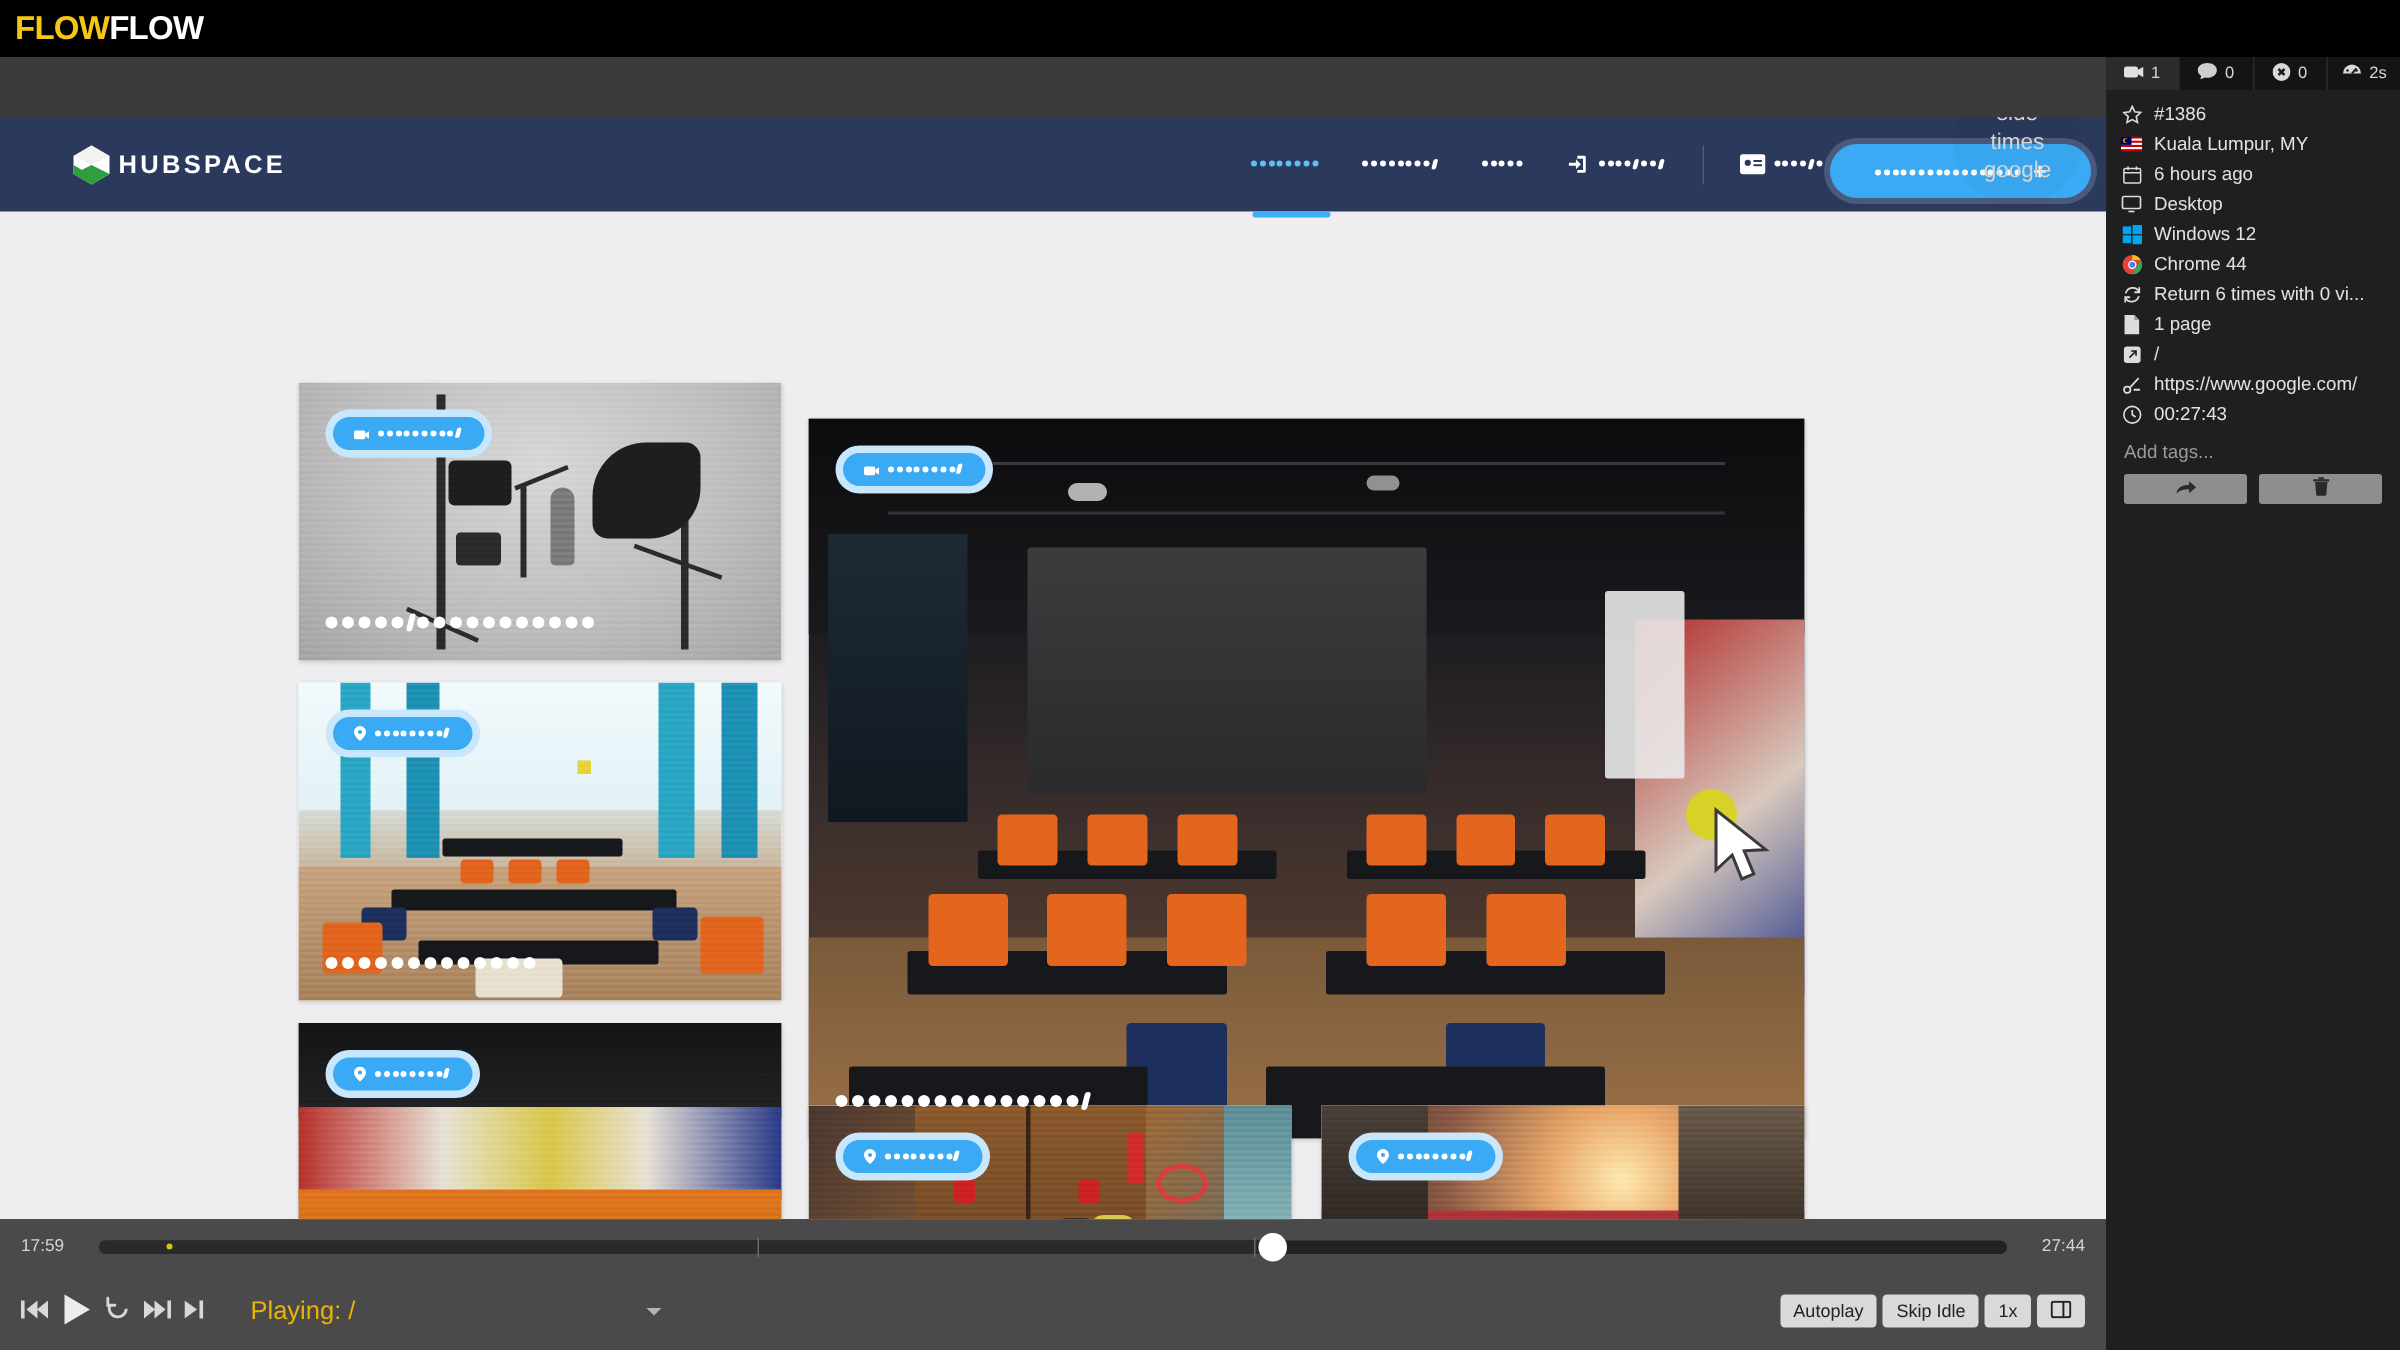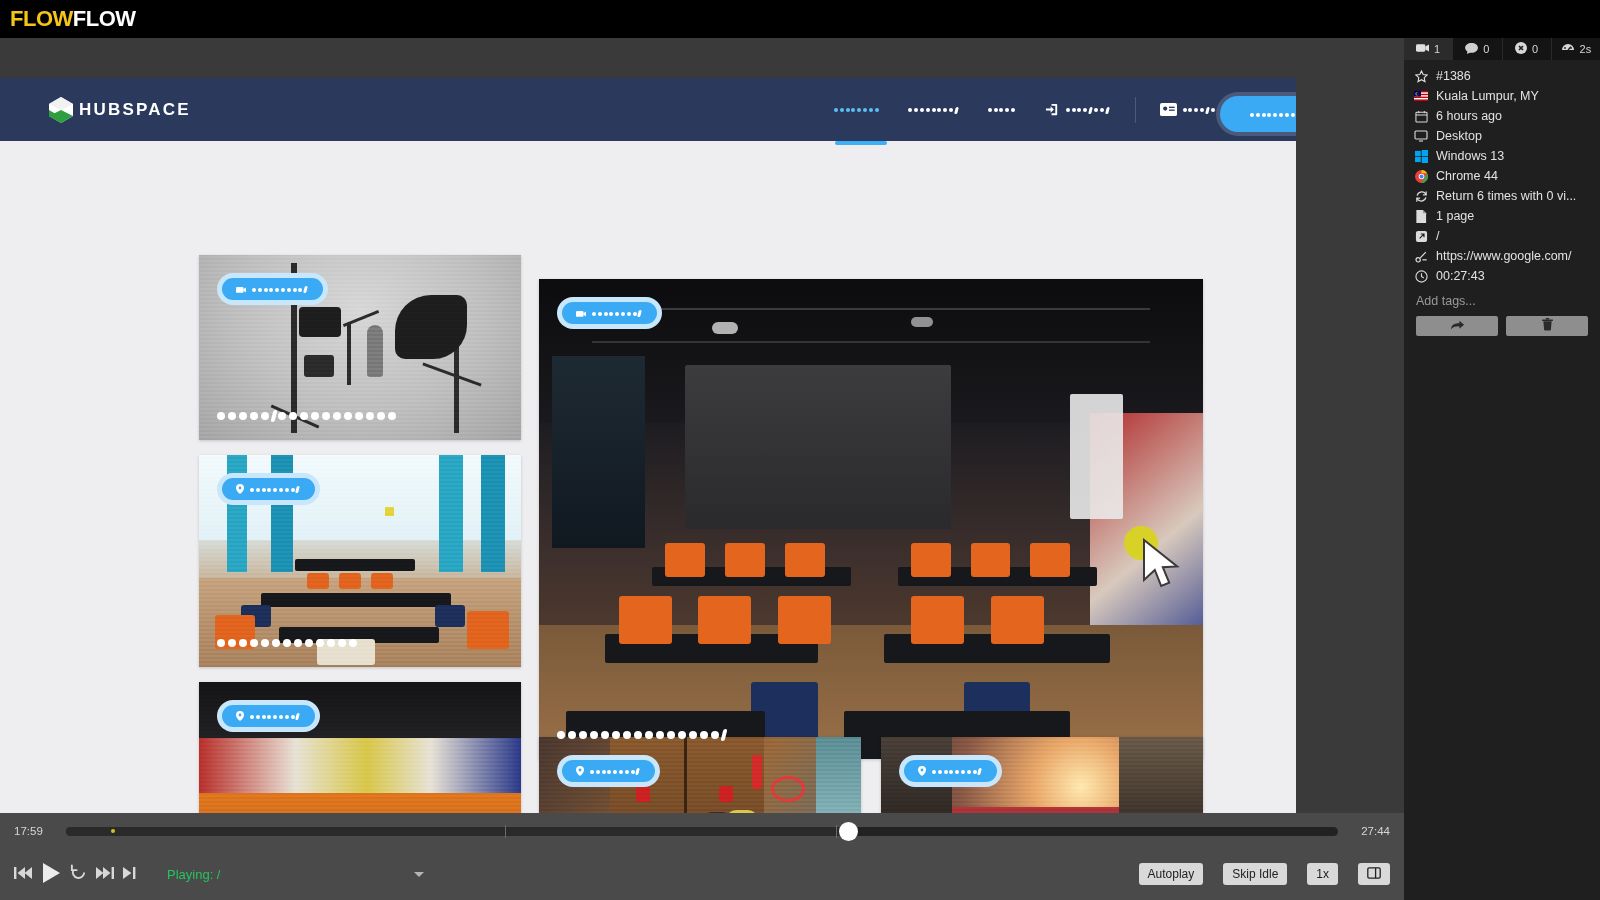--- a/index.html
+++ b/index.html
@@ -28,21 +28,21 @@
 
   
   .viewport {
     position: absolute; left: 0; top: 38px;
     width: 1404px; height: 775px;
     background: #3a3a3a;
     overflow: hidden;
   }
   .page {
     position: absolute; left: 0; top: 40px;
-    width: 1296px; height: 735px;
+    width: 1404px; height: 735px;
     background: #eeeef0;
     overflow: hidden;
   }
 
   
   .sitenav {
     position: relative;
     width: 1404px; height: 63px;
     background: #2b3a5c;
     display: flex; align-items: center;
@@ -238,30 +238,30 @@
     margin-left:-9px; cursor:pointer;
   }
   .buttons-row {
     display:flex; align-items:center; height:50px; padding:0 14px;
   }
   .pbtn {
     background:none; border:none; cursor:pointer;
     display:flex; align-items:center; justify-content:center;
     margin-right: 9px;
   }
-  .playing-label { color:#22c55e; font-size:13px; margin-left:22px; }
+  .playing-label { color:#eab308; font-size:17px; margin-left:22px; }
   .src-select {
     position:relative; margin-left:10px; width:200px; height:22px; cursor:pointer;
   }
   .caret {
     position:absolute; right:6px; top:9px;
     width:0;height:0;border-left:5px solid transparent;border-right:5px solid transparent;
     border-top:5px solid #b4b4b4;
   }
-  .right-btns { margin-left:auto; display:flex; gap:20px; align-items:center;}
+  .right-btns { margin-left:auto; display:flex; gap:4px; align-items:center;}
   .chip {
     background:#d9d9d9; color:#222; border:none; border-radius:3px;
     height:22px; padding:0 9px; font-size:12px; cursor:pointer;
     display:flex; align-items:center; justify-content:center;
     font-family:"Liberation Sans", sans-serif;
   }
 </style>
 </head>
 <body>
 
@@ -635,21 +635,21 @@
     </div>
     <div class="meta-row">
       <span class="meta-ico">
         <svg width="13" height="13" viewBox="0 0 14 14">
           <rect x="0" y="1" width="6.2" height="5.6" fill="#00a4ef"></rect>
           <rect x="7.2" y="0" width="6.8" height="6.6" fill="#00a4ef"></rect>
           <rect x="0" y="7.4" width="6.2" height="5.6" fill="#00a4ef"></rect>
           <rect x="7.2" y="7.4" width="6.8" height="6.6" fill="#00a4ef"></rect>
         </svg>
       </span>
-      <span>Windows 13</span>
+      <span>Windows 12</span>
     </div>
     <div class="meta-row">
       <span class="meta-ico">
         <svg width="13" height="13" viewBox="0 0 14 14">
           <circle cx="7" cy="7" r="7" fill="#e8413a"></circle>
           <path d="M7 0a7 7 0 016.1 3.6H7z" fill="#f2c20a"></path>
           <path d="M13.1 3.6A7 7 0 017 14l3-5.2z" fill="#35a753"></path>
           <circle cx="7" cy="7" r="3" fill="#fff"></circle>
             <circle cx="7" cy="7" r="2.1" fill="#4286f4"></circle>
         </svg>

